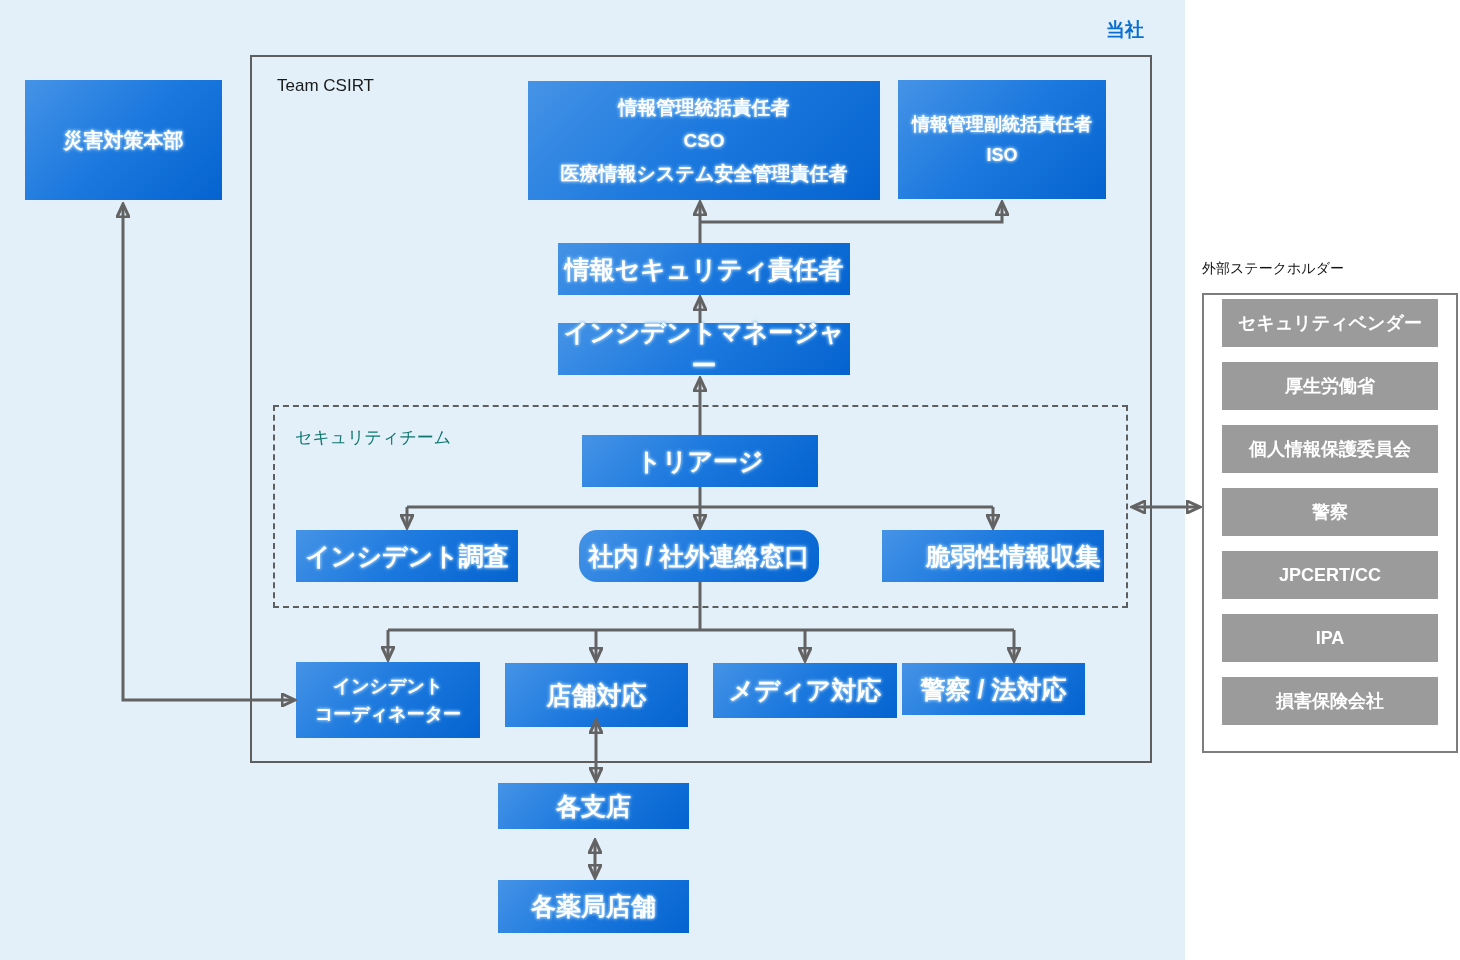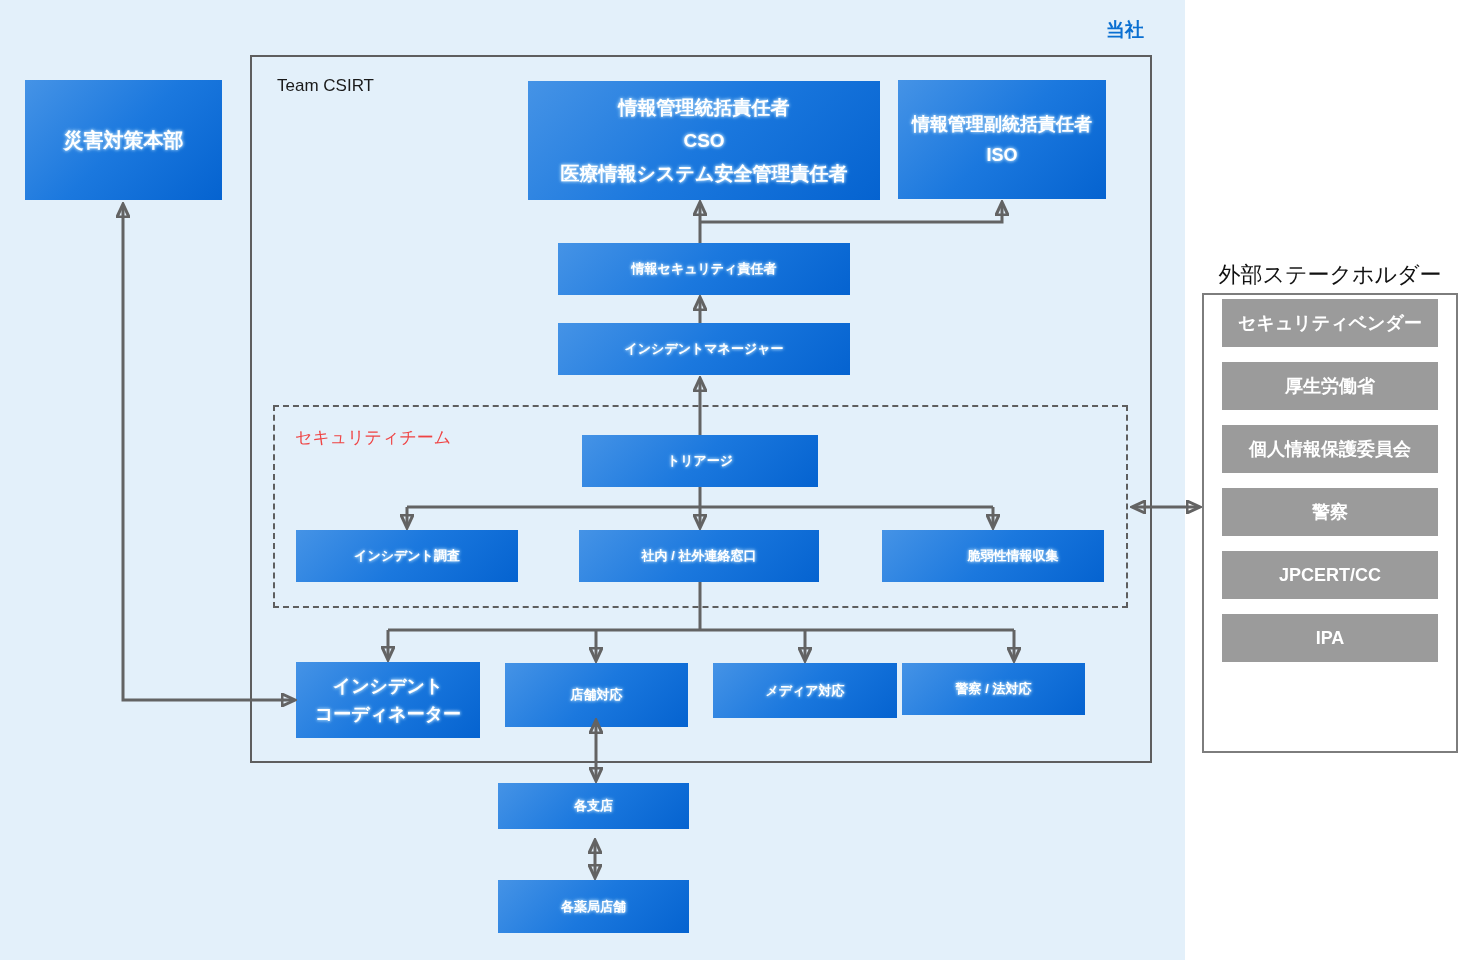--- a/index.html
+++ b/index.html
@@ -9,33 +9,33 @@
   .company-panel{position:absolute;left:0;top:0;width:1185px;height:960px;background:#e3f0fa;}
   .company-label{position:absolute;left:1090px;top:17px;width:70px;text-align:center;
     font-size:19px;font-weight:bold;color:#0a6fd1;}
 
   .csirt-box{position:absolute;left:250px;top:55px;width:902px;height:708px;
     border:2px solid #5e5e5e;box-sizing:border-box;}
   .csirt-label{position:absolute;left:277px;top:76px;font-size:17px;color:#1a1a1a;}
 
   .dashed-box{position:absolute;left:273px;top:405px;width:855px;height:203px;
     border:2px dashed #5e5e5e;box-sizing:border-box;}
-  .secteam-label{position:absolute;left:295px;top:426px;font-size:17px;color:#ef4444;}
+  .secteam-label{position:absolute;left:295px;top:426px;font-size:17px;color:#0f766e;}
 
   .node{position:absolute;display:flex;flex-direction:column;align-items:center;justify-content:center;
     background:linear-gradient(135deg,#4593e6 0%,#1b78de 50%,#0563d0 100%);
     color:#fff;font-weight:bold;text-align:center;box-sizing:border-box;
     text-shadow:0 0 3px #8cc2f2,0 0 3px #8cc2f2,0 0 4px #8cc2f2;}
-  .f19{font-size:13px;}
+  .f19{font-size:25px;}
   .chief-line{line-height:33px;font-size:19px;}
   .deputy-line{line-height:31px;font-size:18px;}
   .coord-line{line-height:28px;font-size:18px;}
 
-  .ext-title{position:absolute;left:1202px;top:260px;width:256px;text-align:center;
-    font-size:22px;color:#111;}
+  .ext-title{position:absolute;left:1202px;top:260px;width:256px;text-align:left;
+    font-size:14px;color:#111;}
   .ext-panel{position:absolute;left:1202px;top:293px;width:256px;height:460px;
     background:#fff;border:2px solid #7d7d7d;box-sizing:border-box;
     display:flex;flex-direction:column;align-items:center;padding-top:4px;gap:15px;}
   .ext-item{width:216px;height:48px;background:#9b9b9b;color:#fff;font-weight:bold;
     font-size:18px;display:flex;align-items:center;justify-content:center;flex:0 0 auto;}
 
   .connector-layer{position:absolute;left:0;top:0;pointer-events:none;}
   .connector-layer path{fill:none;stroke:#636363;stroke-width:3;}
 </style>
 </head>
@@ -76,21 +76,21 @@
   </div>
 
   <div class="node f19" style="left:582px;top:435px;width:236px;height:52px;">
     <span>トリアージ</span>
   </div>
 
   <div class="node f19" style="left:296px;top:530px;width:222px;height:52px;">
     <span>インシデント調査</span>
   </div>
 
-  <div class="node f19" style="left:579px;top:530px;width:240px;height:52px;">
+  <div class="node f19" style="left:579px;top:530px;width:240px;height:52px;border-radius:18px;">
     <span>社内 / 社外連絡窓口</span>
   </div>
 
   <div class="node f19" style="left:882px;top:530px;width:222px;height:52px;padding-left:40px;">
     <span>脆弱性情報収集</span>
   </div>
 
   <div class="node" style="left:296px;top:662px;width:184px;height:76px;">
     <span class="coord-line">インシデント</span>
     <span class="coord-line">コーディネーター</span>
@@ -117,20 +117,21 @@
   </div>
 
   <div class="ext-title">外部ステークホルダー</div>
   <div class="ext-panel">
     <div class="ext-item">セキュリティベンダー</div>
     <div class="ext-item">厚生労働省</div>
     <div class="ext-item">個人情報保護委員会</div>
     <div class="ext-item">警察</div>
     <div class="ext-item">JPCERT/CC</div>
     <div class="ext-item">IPA</div>
+    <div class="ext-item">損害保険会社</div>
   </div>
 
   <svg class="connector-layer" width="1460" height="960" viewBox="0 0 1460 960">
     <defs>
       <marker id="ah" markerUnits="userSpaceOnUse" markerWidth="16" markerHeight="14" refX="13" refY="7" orient="auto-start-reverse">
         <path d="M1,1 L14,7 L1,13 Z" fill="#636363" stroke="none"></path>
       </marker>
     </defs>
 
     <path d="M123,205 L123,700 L294,700" marker-start="url(#ah)" marker-end="url(#ah)"></path>

